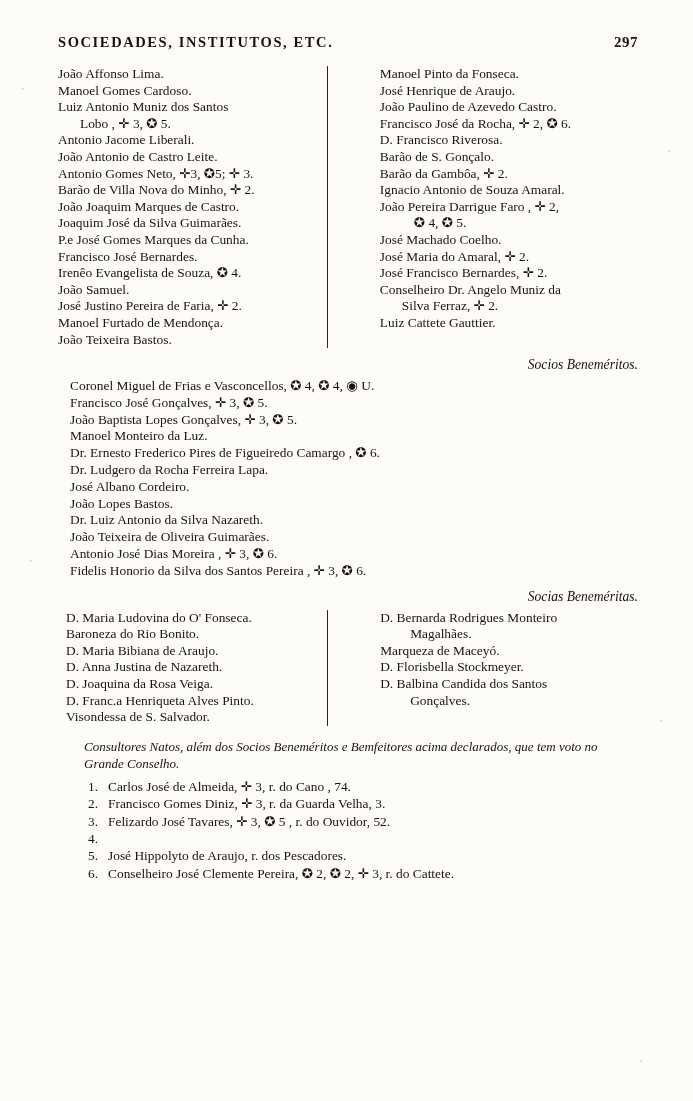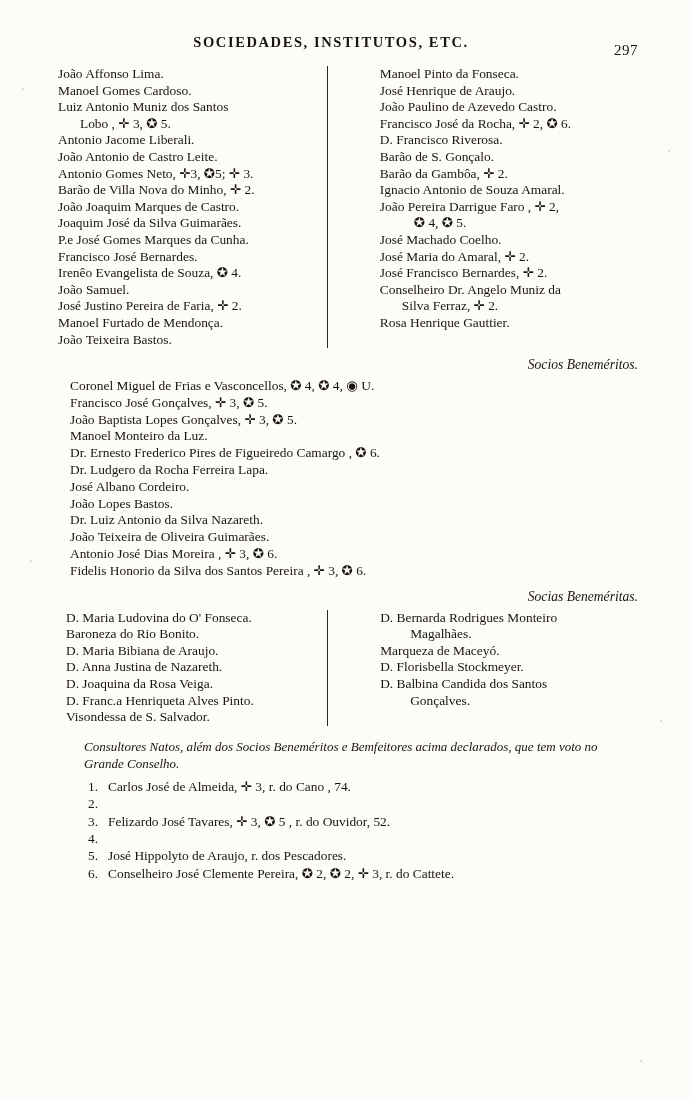--- a/index.html
+++ b/index.html
@@ -28,31 +28,31 @@
     top: 34px;
     width: 580px;
   }
   
   .header {
     position: relative;
     height: 26px;
     margin-bottom: 6px;
   }
   .header-title {
-    text-align: center;
+    text-align: left;
     font-weight: bold;
     font-size: 14.5px;
     letter-spacing: 1.6px;
     padding-right: 34px;
   }
   .page-number {
     position: absolute;
     right: 0;
-    top: 8px;
-    font-weight: normal;
+    top: 0;
+    font-weight: bold;
     font-size: 15px;
     letter-spacing: 0.5px;
   }
   
   .two-col {
     display: flex;
     width: 100%;
     font-size: 13.4px;
     line-height: 16.6px;
     gap: 44px;
@@ -162,21 +162,21 @@
         <div class="entry">Barão de S. Gonçalo.</div>
         <div class="entry">Barão da Gambôa, ✛ 2.</div>
         <div class="entry">Ignacio Antonio de Souza Amaral.</div>
         <div class="entry">João Pereira Darrigue Faro , ✛ 2,</div>
         <div class="entry" style="padding-left:34px">✪ 4, ✪ 5.</div>
         <div class="entry">José Machado Coelho.</div>
         <div class="entry">José Maria do Amaral, ✛ 2.</div>
         <div class="entry">José Francisco Bernardes, ✛ 2.</div>
         <div class="entry">Conselheiro Dr. Angelo Muniz da</div>
         <div class="entry" style="padding-left:22px">Silva Ferraz, ✛ 2.</div>
-        <div class="entry">Rosa Henrique Gauttier.</div>
+        <div class="entry">Luiz Cattete Gauttier.</div>
       </div>
     </div>
 
     <div class="sec-head">Socios Beneméritos.</div>
     <div class="single-list">
       <div class="entry">Coronel Miguel de Frias e Vasconcellos, ✪ 4, ✪ 4, ◉ U.</div>
       <div class="entry">Francisco José Gonçalves, ✛ 3, ✪ 5.</div>
       <div class="entry">João Baptista Lopes Gonçalves, ✛ 3, ✪ 5.</div>
       <div class="entry">Manoel Monteiro da Luz.</div>
       <div class="entry">Dr. Ernesto Frederico Pires de Figueiredo Camargo , ✪ 6.</div>
@@ -211,20 +211,21 @@
     </div>
 
     <div class="note">Consultores Natos, além dos Socios Beneméritos e Bemfeitores acima declarados, que tem voto no Grande Conselho.</div>
     <div class="numbered">
       <div class="entry">
         <span class="num">1.</span>
         <span>Carlos José de Almeida, ✛ 3, r. do Cano , 74.</span>
       </div>
       <div class="entry">
         <span class="num">2.</span>
+        <span>Francisco Gomes Diniz, ✛ 3, r. da Guarda Velha, 3.</span>
       </div>
       <div class="entry">
         <span class="num">3.</span>
         <span>Felizardo José Tavares, ✛ 3, ✪ 5 , r. do Ouvidor, 52.</span>
       </div>
       <div class="entry">
         <span class="num">4.</span>
       </div>
       <div class="entry">
         <span class="num">5.</span>

